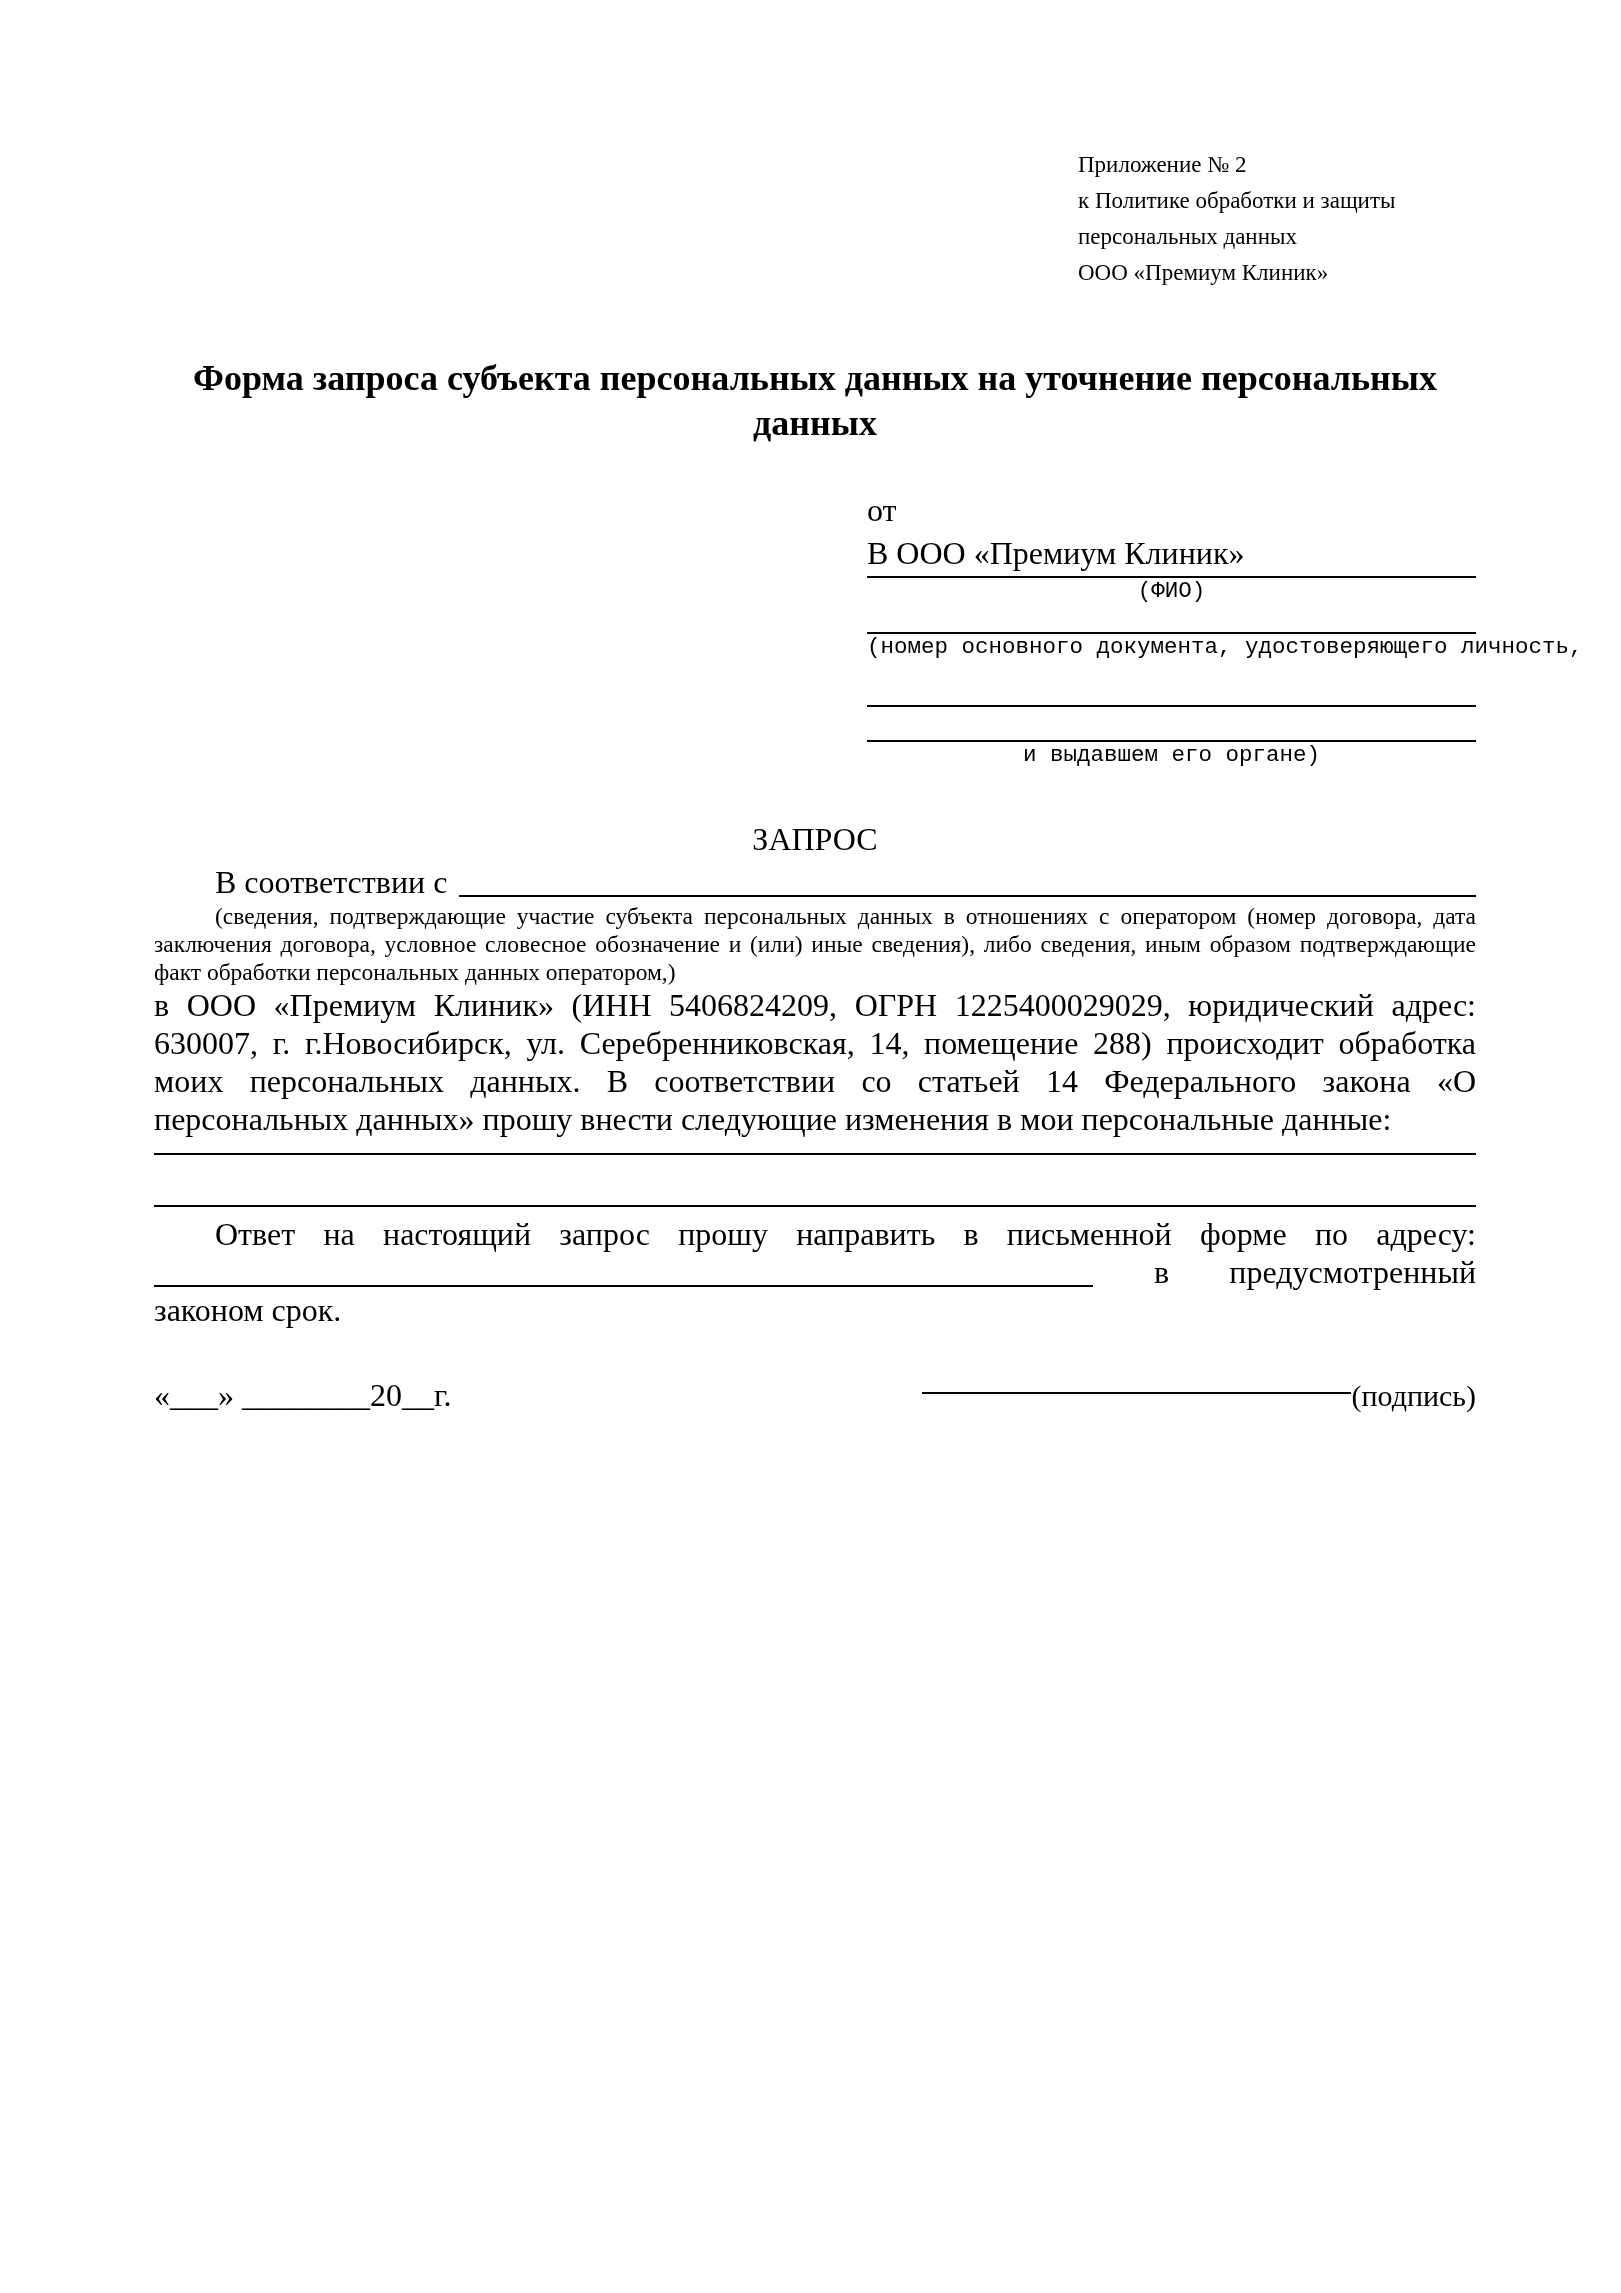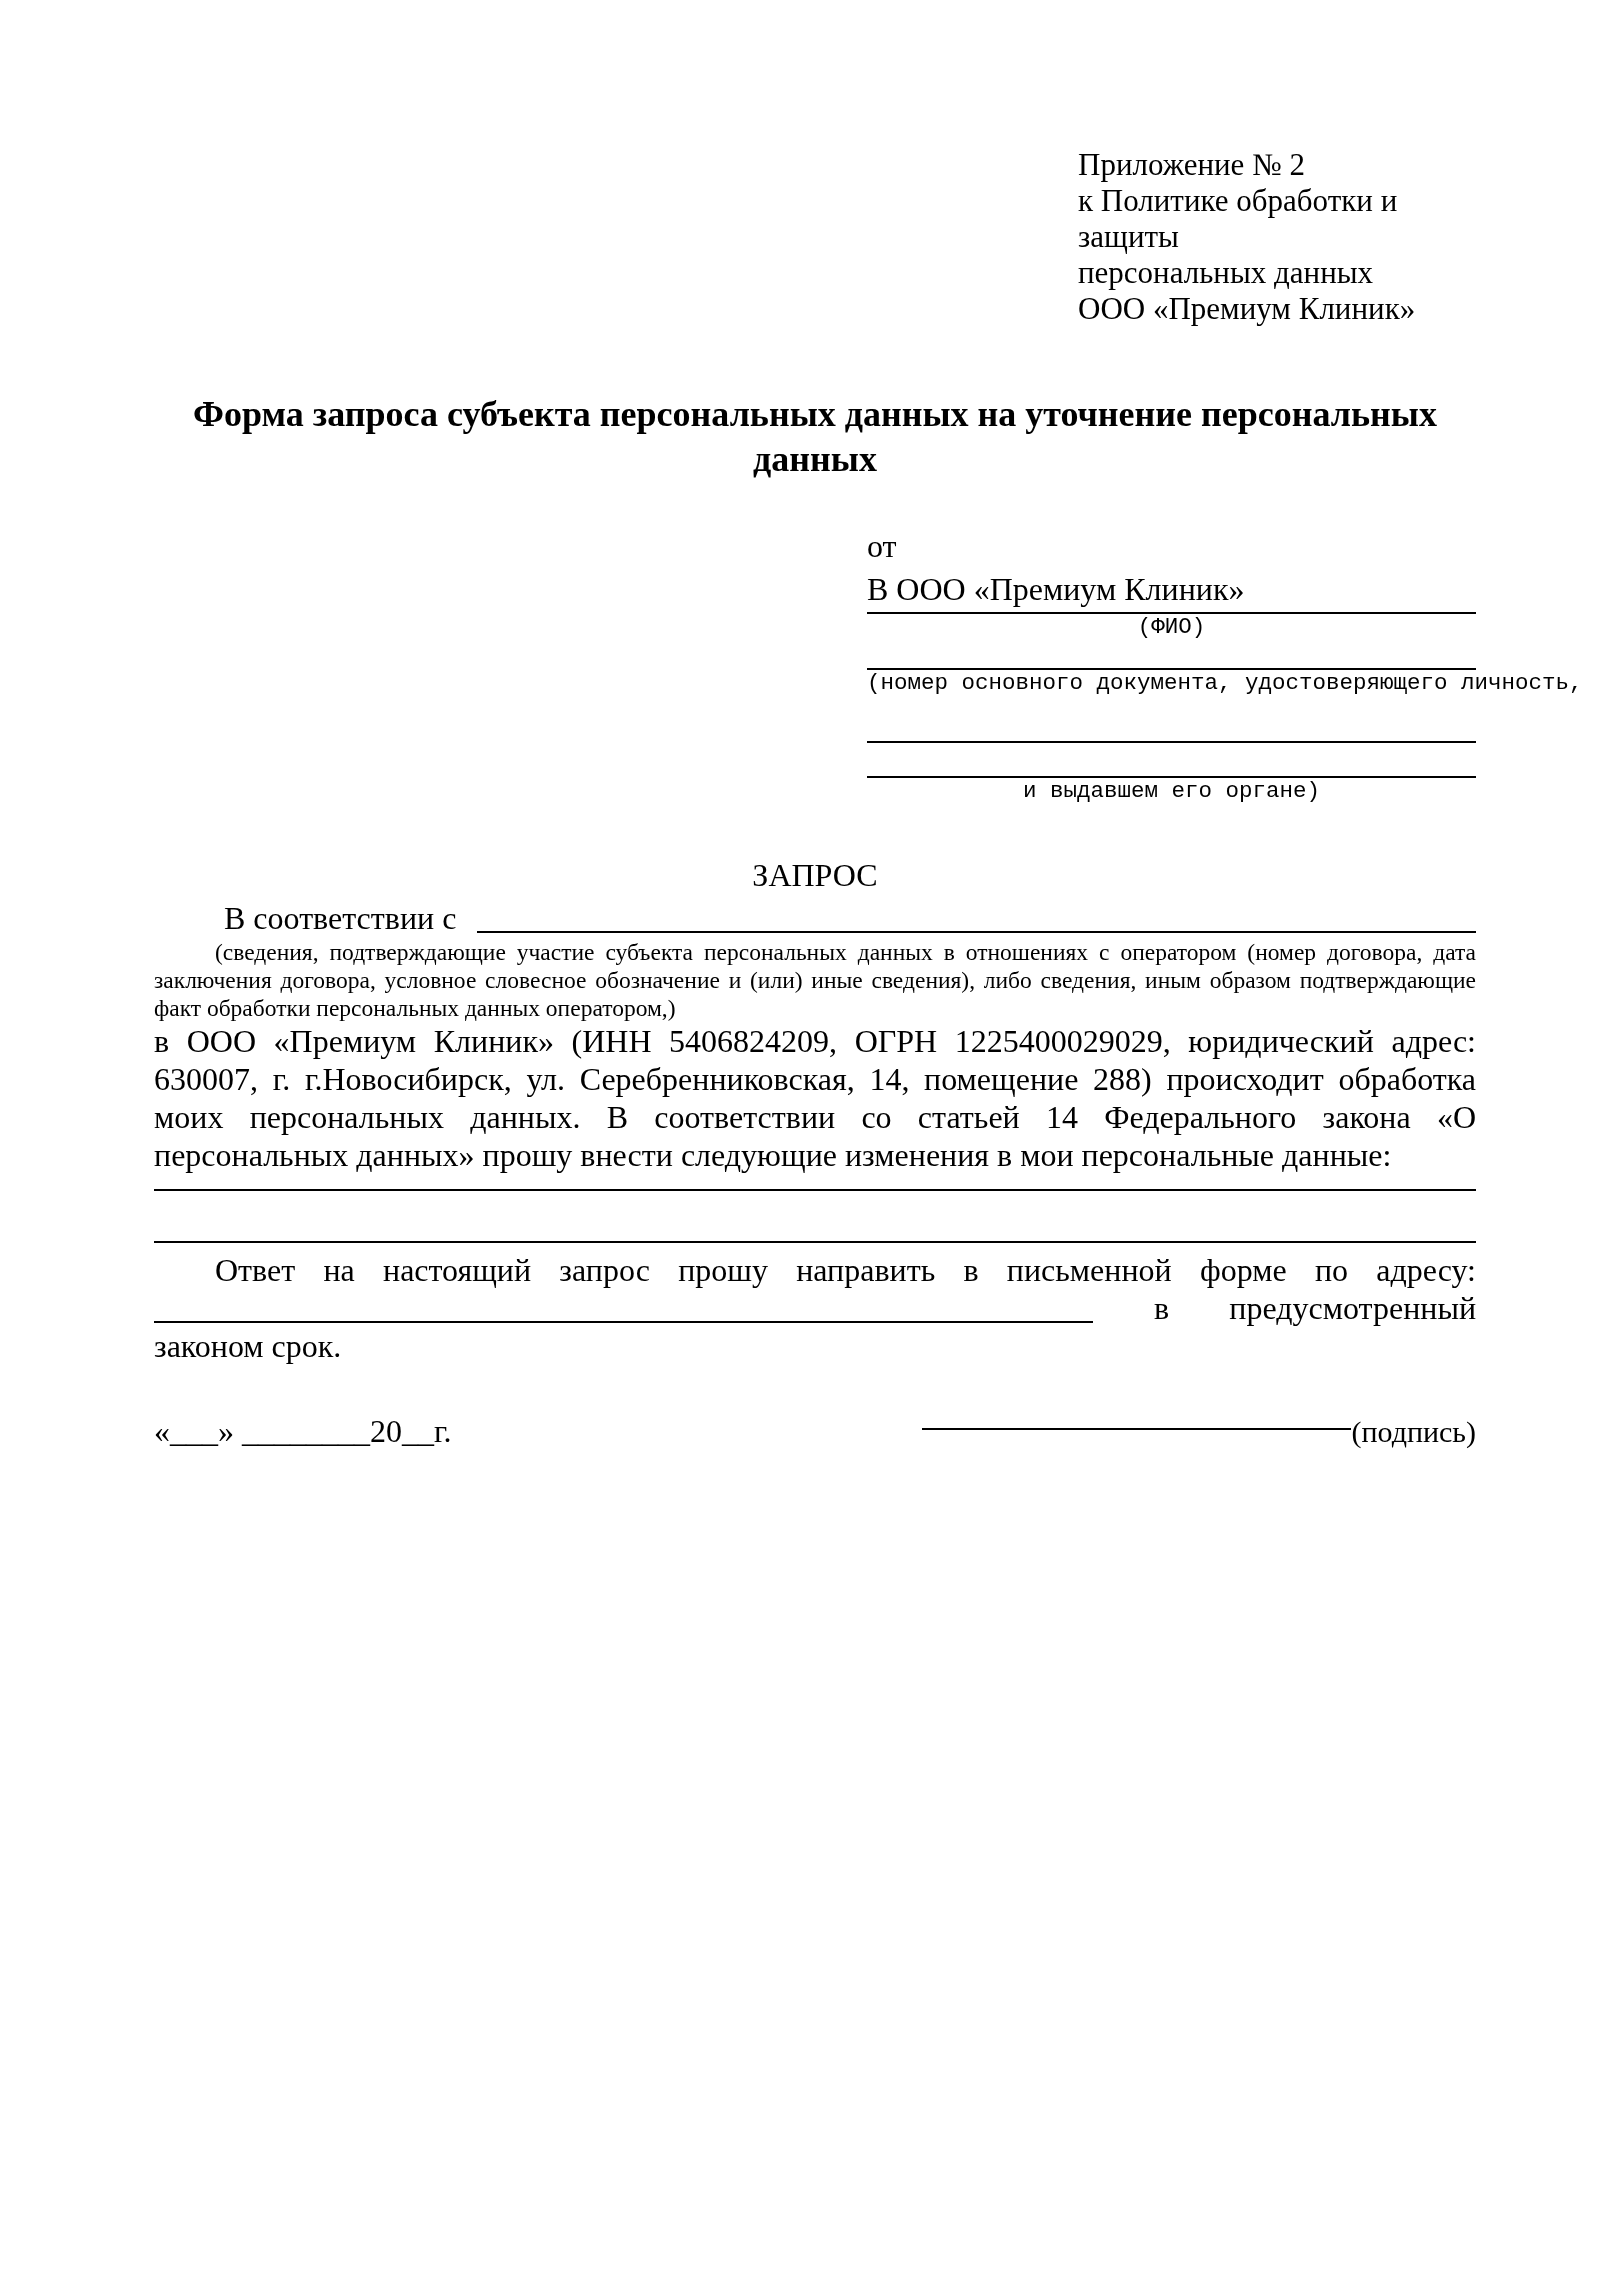--- a/index.html
+++ b/index.html
@@ -10,21 +10,21 @@
     margin: 0 auto;
     background: #ffffff;
     color: #000000;
     font-family: "Liberation Serif", "DejaVu Serif", serif;
     font-size: 32px;
     overflow: hidden;
   }
   .content { padding: 147px 145px 0 154px; }
 
   
-  .annex { margin-left: 924px; font-size: 31px; line-height: 36px; }
+  .annex { margin-left: 924px; font-size: 23px; line-height: 36px; }
 
   
   .doc-title {
     margin-top: 65px;
     padding: 0 39px;
     text-align: center;
     font-weight: bold;
     font-size: 36px;
     line-height: 45px;
   }
@@ -39,21 +39,21 @@
   .field-caption {
     font-size: 22.5px;
     line-height: 26.5px;
     text-align: center;
     white-space: nowrap;
     font-family: Liberation Mono, monospace;
   }
 
   .request-heading { margin-top: 51px; text-align: center; line-height: 39px; }
 
-  .accordance { display: flex; margin-top: 3.9px; line-height: 39px; gap: 9px; }
+  .accordance { display: flex; margin-top: 3.9px; line-height: 39px; }
   .accordance .indent { width: 61px; flex: none; }
   .accordance .prefix { flex: none; padding-right: 11.8px; }
   .accordance .fill { flex: 1; border-bottom: 2.9px solid #000; margin-bottom: 4.9px; }
 
   .note {
     margin: 0;
     font-size: 23.5px;
     line-height: 28px;
     text-align: justify;
     text-indent: 61px;

